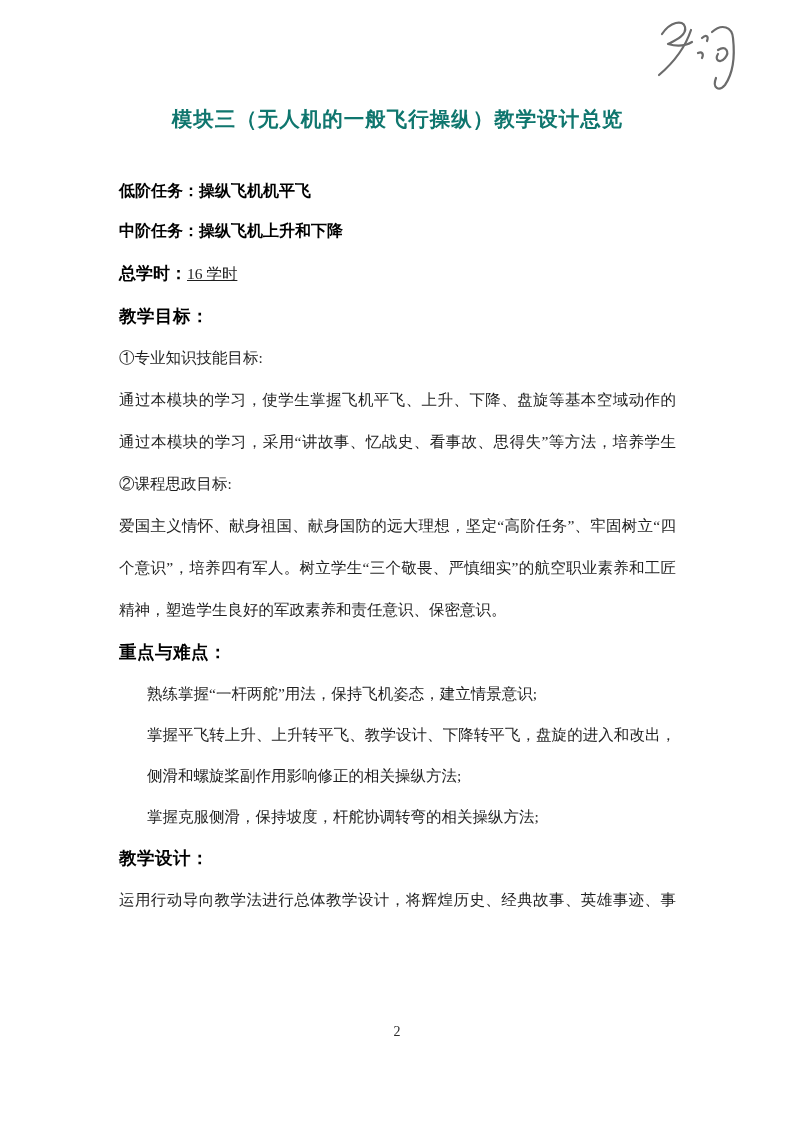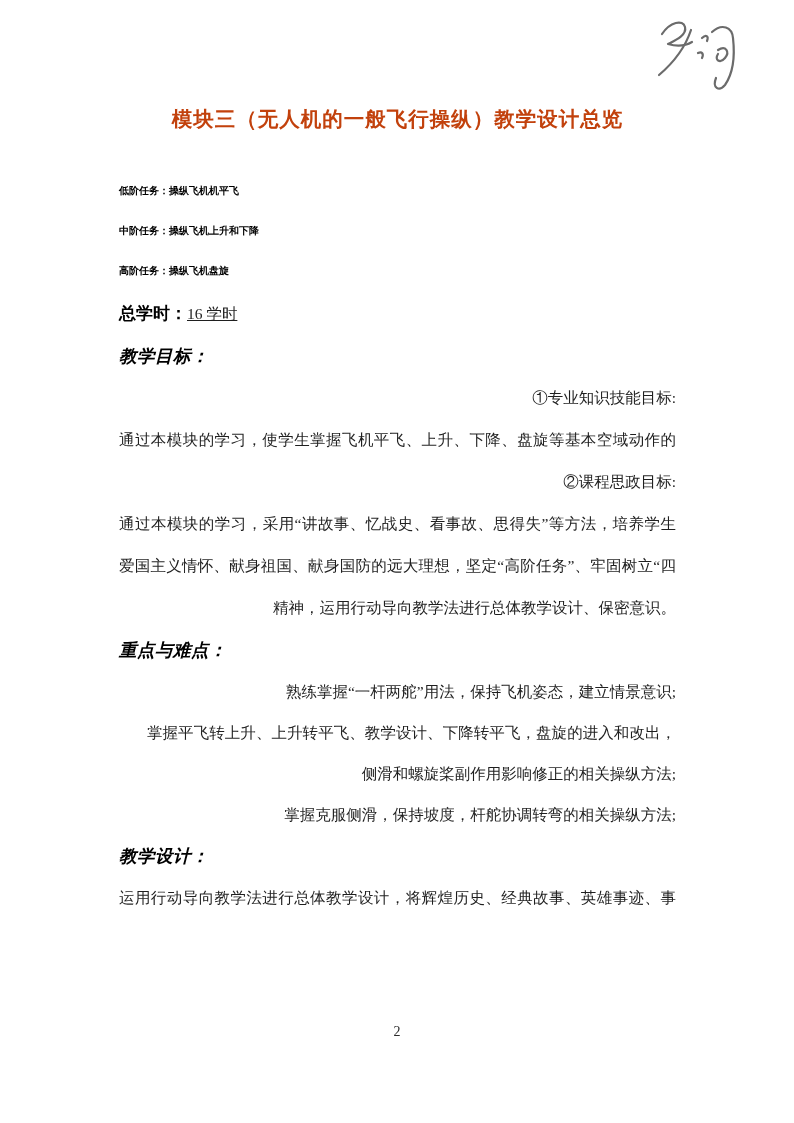--- a/index.html
+++ b/index.html
@@ -23,31 +23,31 @@
   }
   .title {
     margin-top: 103px;
     height: 32px;
     line-height: 32px;
     text-align: center;
     font-family: "Liberation Sans", sans-serif;
     font-weight: 700;
     font-size: 20.5px;
     letter-spacing: 1px;
-    color: #c2410c;
+    color: #0f766e;
   }
   .tasks {
     margin-top: 36px;
   }
   .task-line {
     height: 40px;
     line-height: 40px;
     font-family: "Liberation Sans", sans-serif;
     font-weight: 700;
-    font-size: 10px;
+    font-size: 16px;
     color: #000;
   }
   .hours-line {
     margin-top: 2px;
     height: 42px;
     line-height: 42px;
     font-size: 15.5px;
   }
   .hours-label {
     font-family: Liberation Serif, serif;
@@ -62,29 +62,27 @@
     text-decoration: underline;
   }
   .heading {
     height: 42px;
     line-height: 42px;
     font-family: "Liberation Sans", sans-serif;
     font-weight: 700;
     font-size: 17.5px;
     letter-spacing: 0.5px;
     color: #000;
-    font-style: italic;
   }
   .line {
     height: 42px;
     line-height: 42px;
     font-size: 15.5px;
     color: #1f1f1f;
     white-space: nowrap;
-    text-align: right;
   }
   .line.full {
     white-space: normal;
     text-align: justify;
     text-align-last: justify;
     text-justify: inter-character;
     overflow: hidden;
   }
   .line.tight {
     height: 41px;
@@ -126,36 +124,36 @@
   </svg>
 </div>
 
 <div class="doc">
 
   <div class="title">模块三（无人机的一般飞行操纵）教学设计总览</div>
 
   <div class="tasks">
     <div class="task-line">低阶任务：操纵飞机机平飞</div>
     <div class="task-line">中阶任务：操纵飞机上升和下降</div>
-    <div class="task-line">高阶任务：操纵飞机盘旋</div>
   </div>
 
   <div class="hours-line">
     <span class="hours-label">总学时：</span><span class="hours-value">16 学时</span>
   </div>
 
   <div class="heading">教学目标：</div>
 
   <div class="line">①专业知识技能目标:</div>
   <div class="line full">通过本模块的学习，使学生掌握飞机平飞、上升、下降、盘旋等基本空域动作的</div>
 
+  <div class="line full">通过本模块的学习，采用“讲故事、忆战史、看事故、思得失”等方法，培养学生</div>
   <div class="line">②课程思政目标:</div>
-  <div class="line full">通过本模块的学习，采用“讲故事、忆战史、看事故、思得失”等方法，培养学生</div>
   <div class="line full">爱国主义情怀、献身祖国、献身国防的远大理想，坚定“高阶任务”、牢固树立“四</div>
-  <div class="line">精神，运用行动导向教学法进行总体教学设计、保密意识。</div>
+  <div class="line full">个意识”，培养四有军人。树立学生“三个敬畏、严慎细实”的航空职业素养和工匠</div>
+  <div class="line">精神，塑造学生良好的军政素养和责任意识、保密意识。</div>
 
   <div class="heading">重点与难点：</div>
 
   <div class="line tight">熟练掌握“一杆两舵”用法，保持飞机姿态，建立情景意识;</div>
   <div class="line tight full">掌握平飞转上升、上升转平飞、教学设计、下降转平飞，盘旋的进入和改出，</div>
   <div class="line tight">侧滑和螺旋桨副作用影响修正的相关操纵方法;</div>
   <div class="line tight">掌握克服侧滑，保持坡度，杆舵协调转弯的相关操纵方法;</div>
 
   <div class="heading">教学设计：</div>
 

